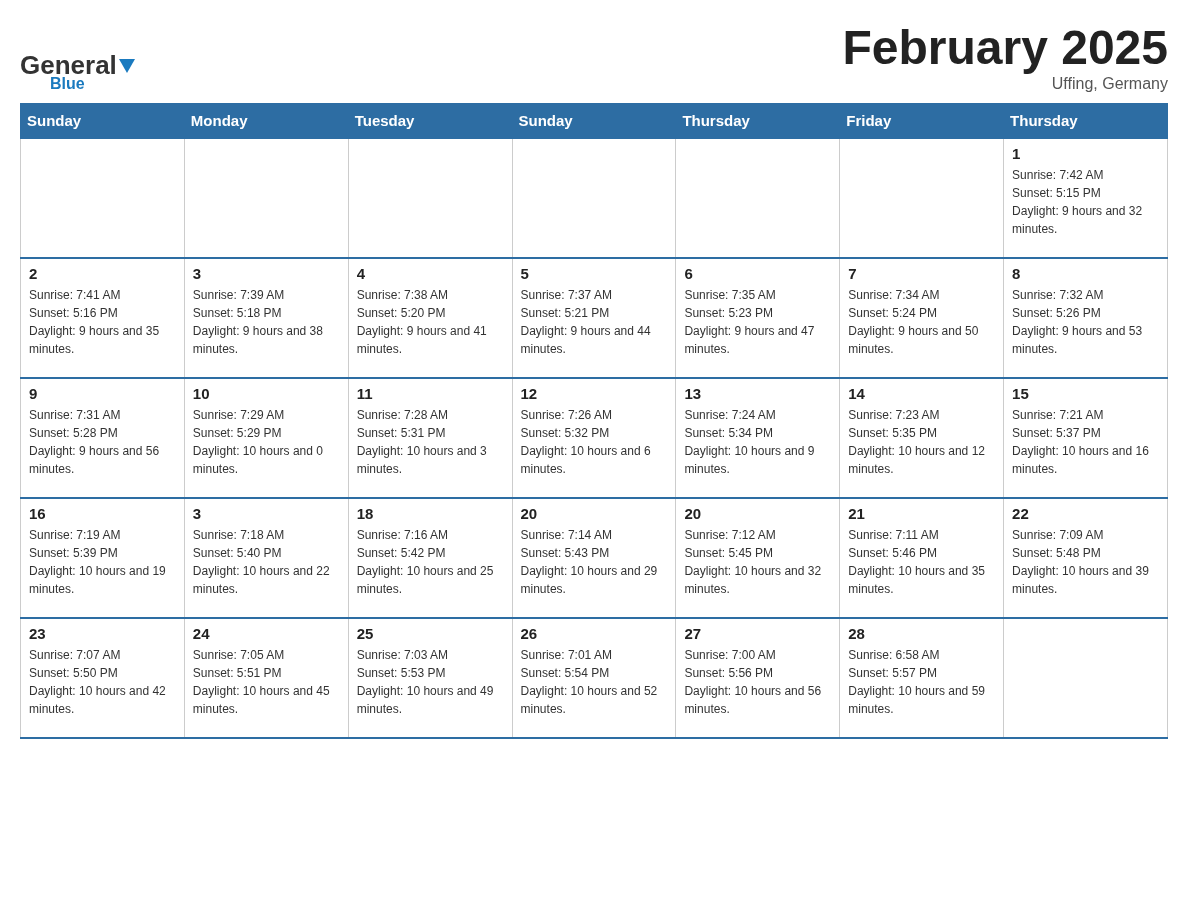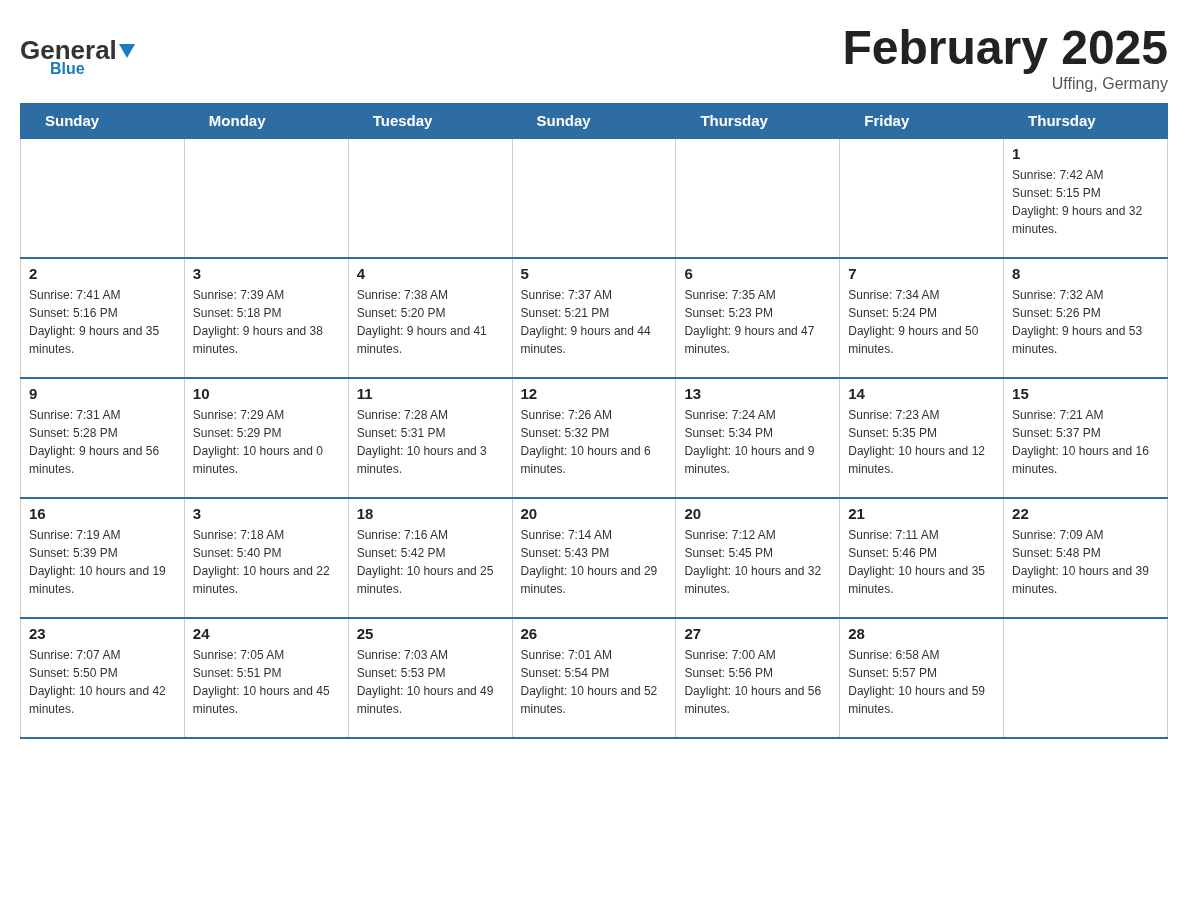--- a/index.html
+++ b/index.html
@@ -6,21 +6,21 @@
     body {
       font-family: Arial, sans-serif;
       background: #fff;
       padding: 20px;
       width: 1188px;
       min-height: 918px;
     }
     .header {
       display: flex;
       justify-content: space-between;
-      align-items: center;
+      align-items: flex-end;
       margin-bottom: 10px;
     }
     .logo {
       display: flex;
       flex-direction: column;
       align-items: flex-start;
     }
     .logo-general {
       font-size: 26px;
       font-weight: bold;
@@ -63,21 +63,21 @@
     .calendar {
       width: 100%;
       border-collapse: collapse;
       margin-top: 10px;
     }
     .calendar th {
       background-color: #2d6da3;
       color: #fff;
       font-size: 15px;
       font-weight: bold;
-      padding: 8px 24px;
+      padding: 8px 6px;
       text-align: left;
       border: 1px solid #2d6da3;
     }
     .calendar td {
       vertical-align: top;
       border: 1px solid #ccc;
       padding: 6px 8px;
       width: calc(100% / 7);
       min-height: 120px;
       height: 120px;

